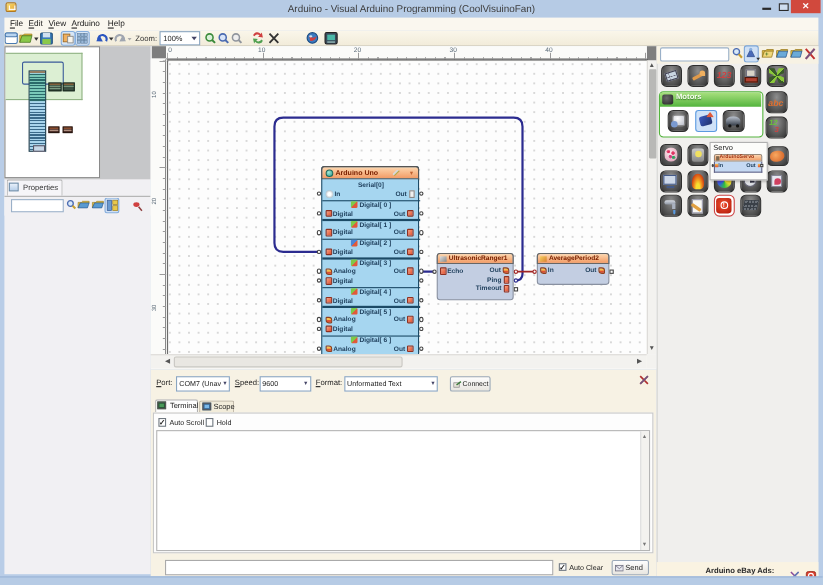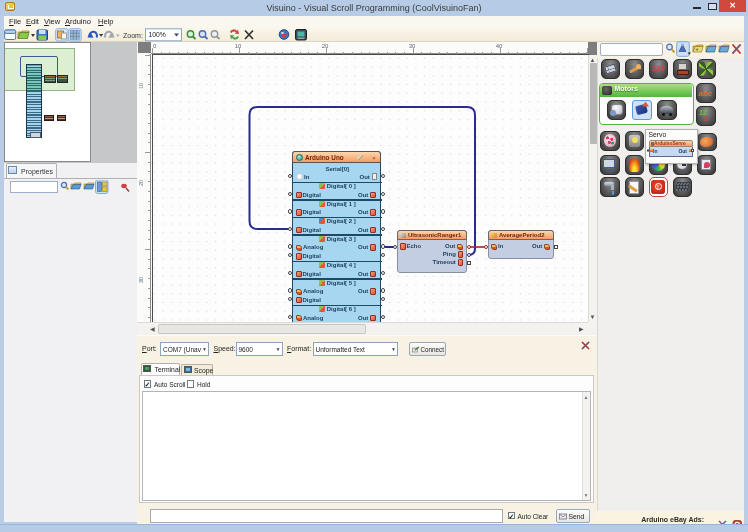--- a/index.html
+++ b/index.html
@@ -12,21 +12,21 @@
 .tbtn{position:absolute;width:19.5px;height:20px;border-radius:5px;background:radial-gradient(ellipse at 50% 25%,#8e8e8e,#5a5a5a 55%,#383838 92%);border:1.5px solid #2e2e2e;overflow:hidden}
 .icoA{display:inline-block;width:6px;height:6px;margin-right:1px;background:linear-gradient(#f8c050 40%,#e05030 60%);border-radius:1px 3px 1px 3px;border:0.5px solid #904020}
 </style>
 </head>
 <body>
 
 <div class="abs" style="left:0;top:0;width:748px;height:16px;background:#b6cbe5"></div>
 <div class="abs" style="left:5px;top:2px;width:10px;height:9px;background:linear-gradient(135deg,#f7d96a,#e8a93a);border:1px solid #b07820;border-radius:2px">
     <div style="position:absolute;left:1.5px;top:2px;width:6px;height:4px;border-bottom:1.5px solid #fff;border-left:1.5px solid #fff;border-right:1.5px solid #fff"></div>
   </div>
-<div class="abs" style="left:0;top:3px;width:748px;text-align:center;font-size:9px;color:#3c3c3c">Visuino - Visual Scroll Programming (CoolVisuinoFan)</div>
+<div class="abs" style="left:0;top:3px;width:748px;text-align:center;font-size:9px;color:#3c3c3c">Arduino - Visual Arduino Programming (CoolVisuinoFan)</div>
 <div class="abs" style="left:693px;top:7px;width:8px;height:2px;background:#2a2a2a"></div>
 <div class="abs" style="left:708px;top:3px;width:9px;height:7px;border:1.5px solid #2a2a2a;background:#cfdef0"></div>
 <div class="abs" style="left:719px;top:0;width:27px;height:12px;background:#d1493d;color:#fff;font-size:8px;text-align:center;line-height:12px;font-weight:bold">✕</div>
 
 <div class="abs" style="left:4px;top:16px;width:740px;height:12px;background:#faf7ef"></div>
 <div class="abs" style="left:0;top:16.5px;font-size:7.5px;color:#222">
 <span class="abs" style="left:9px"><u>F</u>ile</span>
     <span class="abs" style="left:26px"><u>E</u>dit</span>
     <span class="abs" style="left:44px"><u>V</u>iew</span>
     <span class="abs" style="left:65px"><u>A</u>rduino</span>

